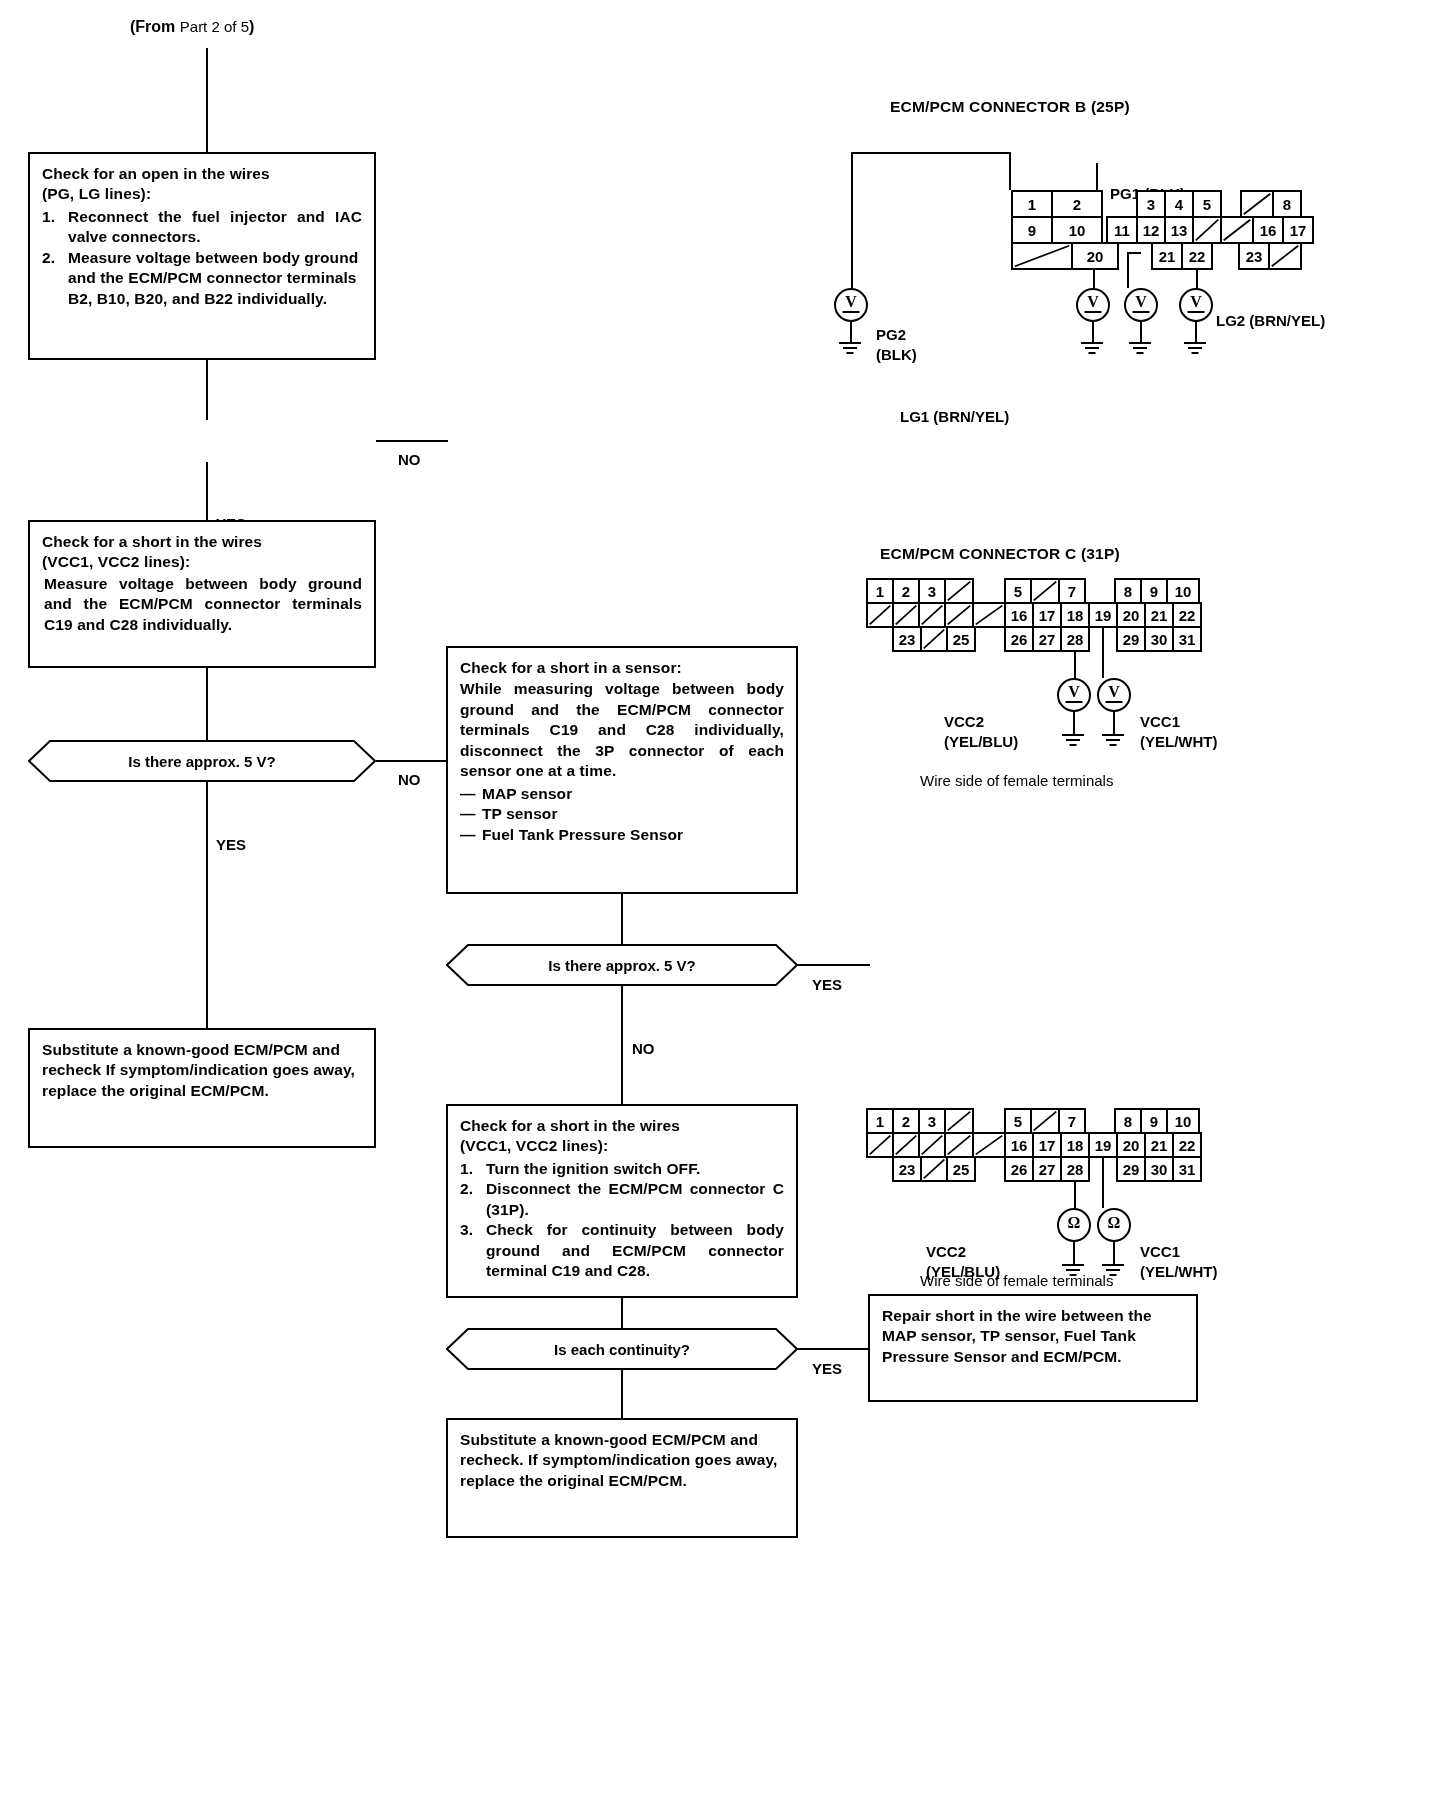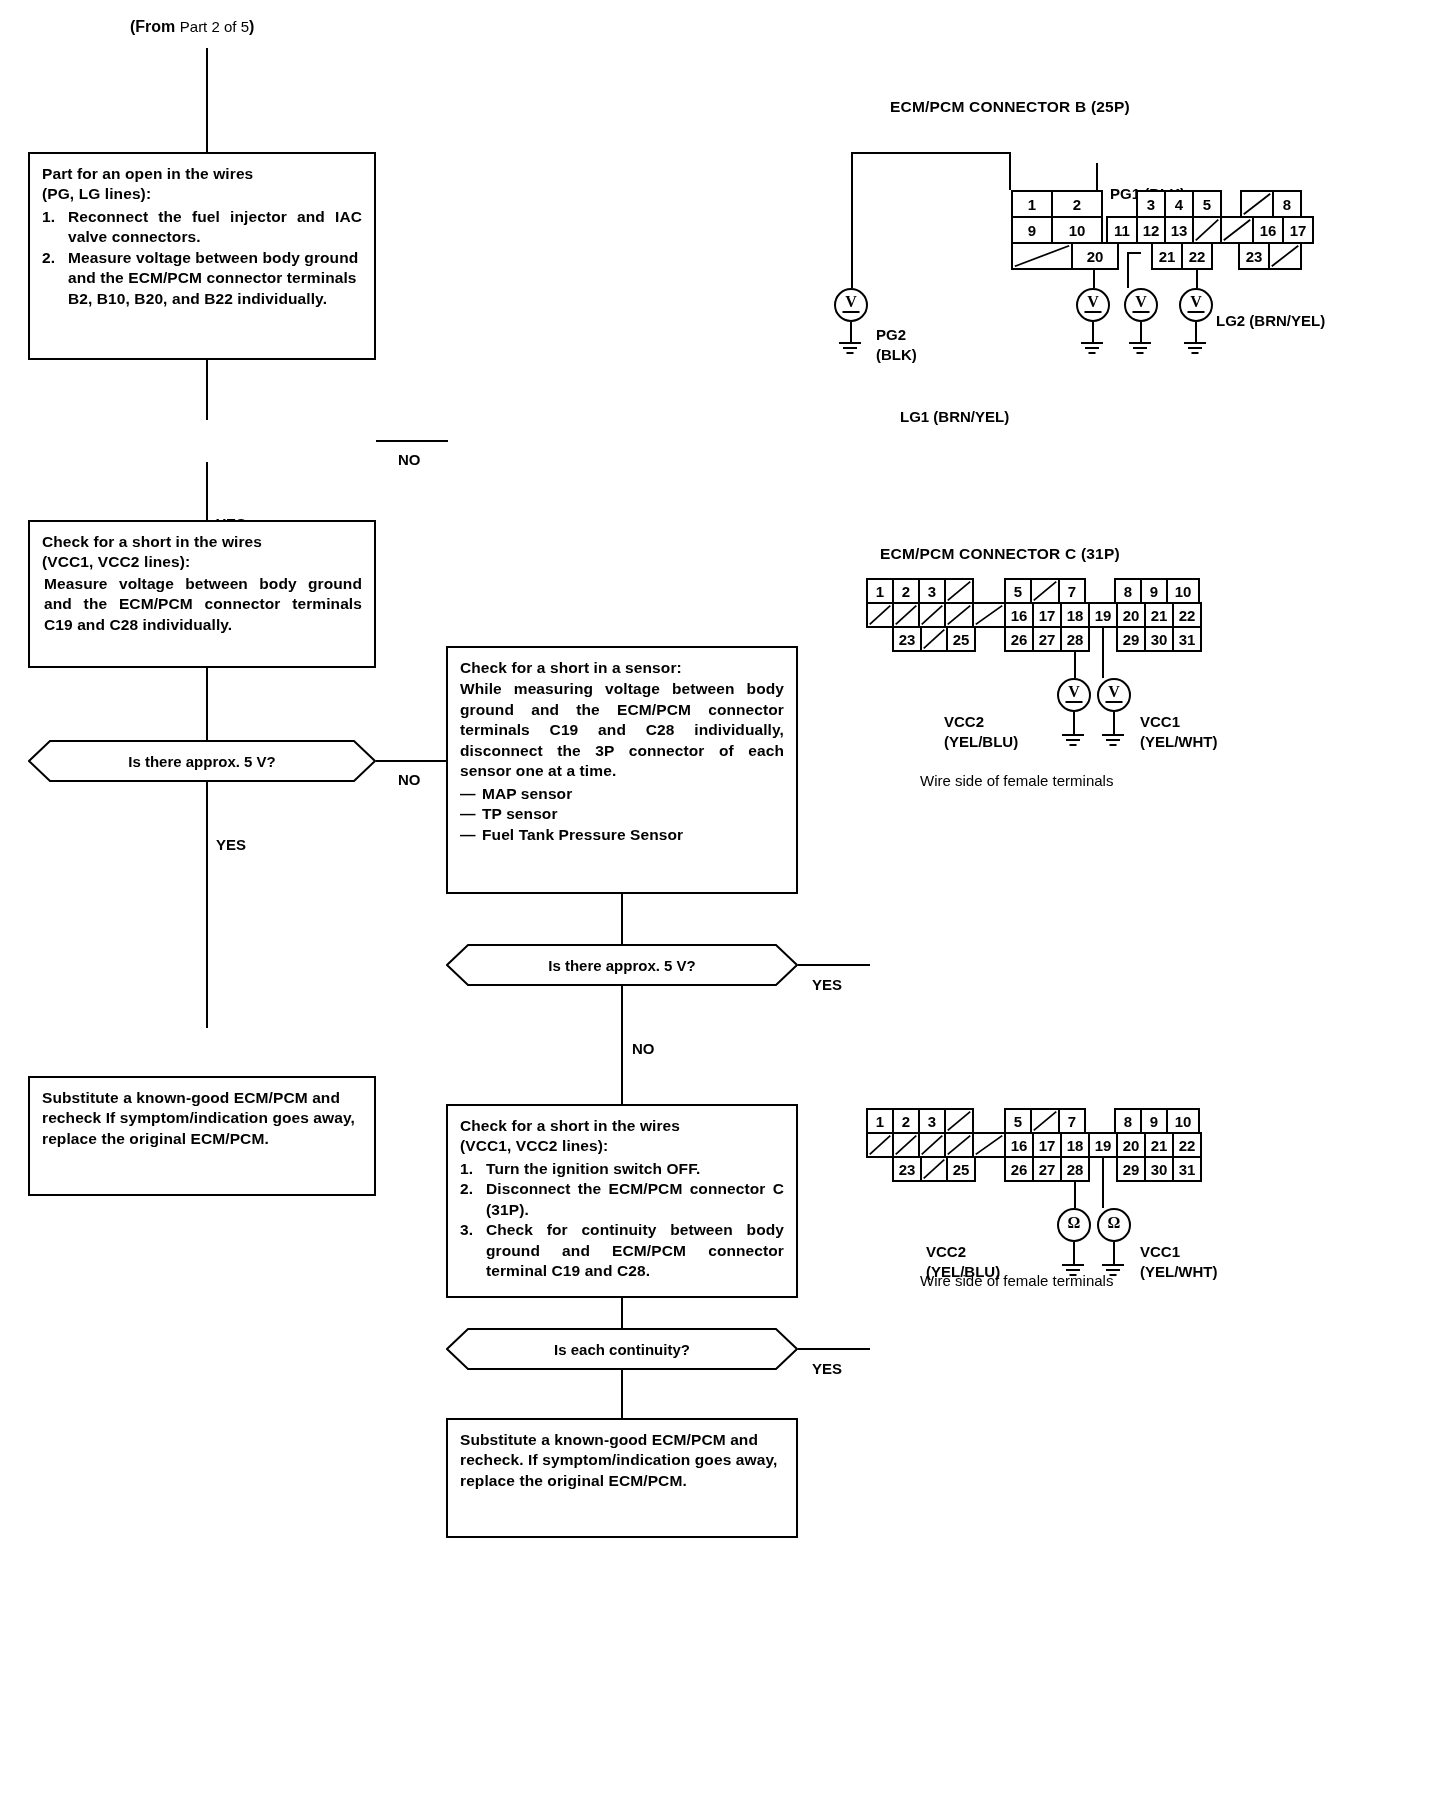--- a/index.html
+++ b/index.html
@@ -119,21 +119,21 @@
 <div class="canvas">
 
   <div class="abs" style="left:130px; top:18px; font-size:16px; font-weight:bold;">
     <span>(From</span>
     <span style="font-weight:normal; font-size:15px;">Part 2 of 5</span><span>)</span>
   </div>
 
   <div class="vline" style="left:206px; top:48px; height:104px;"></div>
 
   <div class="pbox" style="left:28px; top:152px; width:348px; height:208px;">
-    <p>Part for an open in the wires</p>
+    <p>Check for an open in the wires</p>
     <p>(PG, LG lines):</p>
     <ul class="nlist" style="margin-top:2px;">
       <li>
         <span class="num">1.</span>
         <span class="just" style="display:block;">Reconnect the fuel injector and IAC valve connectors.</span>
       </li>
       <li>
         <span class="num">2.</span>
         <span style="display:block;">Measure voltage between body ground and the ECM/PCM connector terminals B2, B10, B20, and B22 individually.</span>
       </li>
@@ -199,21 +199,21 @@
     <span class="dtext">Is there approx. 5 V?</span>
   </div>
 
   <div class="hline" style="left:798px; top:964px; width:72px;"></div>
   <div class="lbl" style="left:812px; top:936px;">YES</div>
 
 
   <div class="vline" style="left:621px; top:986px; height:118px;"></div>
   <div class="lbl" style="left:632px; top:1000px;">NO</div>
 
-  <div class="pbox" style="left:28px; top:1028px; width:348px; height:120px;margin-top:48px;">
+  <div class="pbox" style="left:28px; top:1028px; width:348px; height:120px;">
     <p>Substitute a known-good ECM/PCM and recheck If symptom/indication goes away, replace the original ECM/PCM.</p>
   </div>
 
   <div class="pbox" style="left:446px; top:1104px; width:352px; height:194px;">
     <p>Check for a short in the wires</p>
     <p>(VCC1, VCC2 lines):</p>
     <ul class="nlist" style="margin-top:2px;">
       <li>
         <span class="num">1.</span>
         <span style="display:block;">Turn the ignition switch OFF.</span>
@@ -234,20 +234,23 @@
   <div class="dec" style="left:446px; top:1328px; width:352px; height:42px;">
     <svg class="hex" viewBox="0 0 352 42" preserveAspectRatio="none">
       <polygon points="22,1 330,1 351,21 330,41 22,41 1,21" fill="#fff" stroke="#000" stroke-width="2"></polygon>
     </svg>
     <span class="dtext">Is each continuity?</span>
   </div>
 
   <div class="hline" style="left:798px; top:1348px; width:72px;"></div>
   <div class="lbl" style="left:812px; top:1320px;">YES</div>
 
+  <div class="pbox" style="left:868px; top:1294px; width:330px; height:108px;">
+    <p>Repair short in the wire between the MAP sensor, TP sensor, Fuel Tank Pressure Sensor and ECM/PCM.</p>
+  </div>
 
   <div class="vline" style="left:621px; top:1370px; height:48px;"></div>
   <div class="lbl" style="left:632px; top:1379px;">NO</div>
 
   <div class="pbox" style="left:446px; top:1418px; width:352px; height:120px;">
     <p>Substitute a known-good ECM/PCM and recheck. If symptom/indication goes away, replace the original ECM/PCM.</p>
   </div>
 
   <div class="hdr" style="left:890px; top:98px;">ECM/PCM CONNECTOR B (25P)</div>
 

